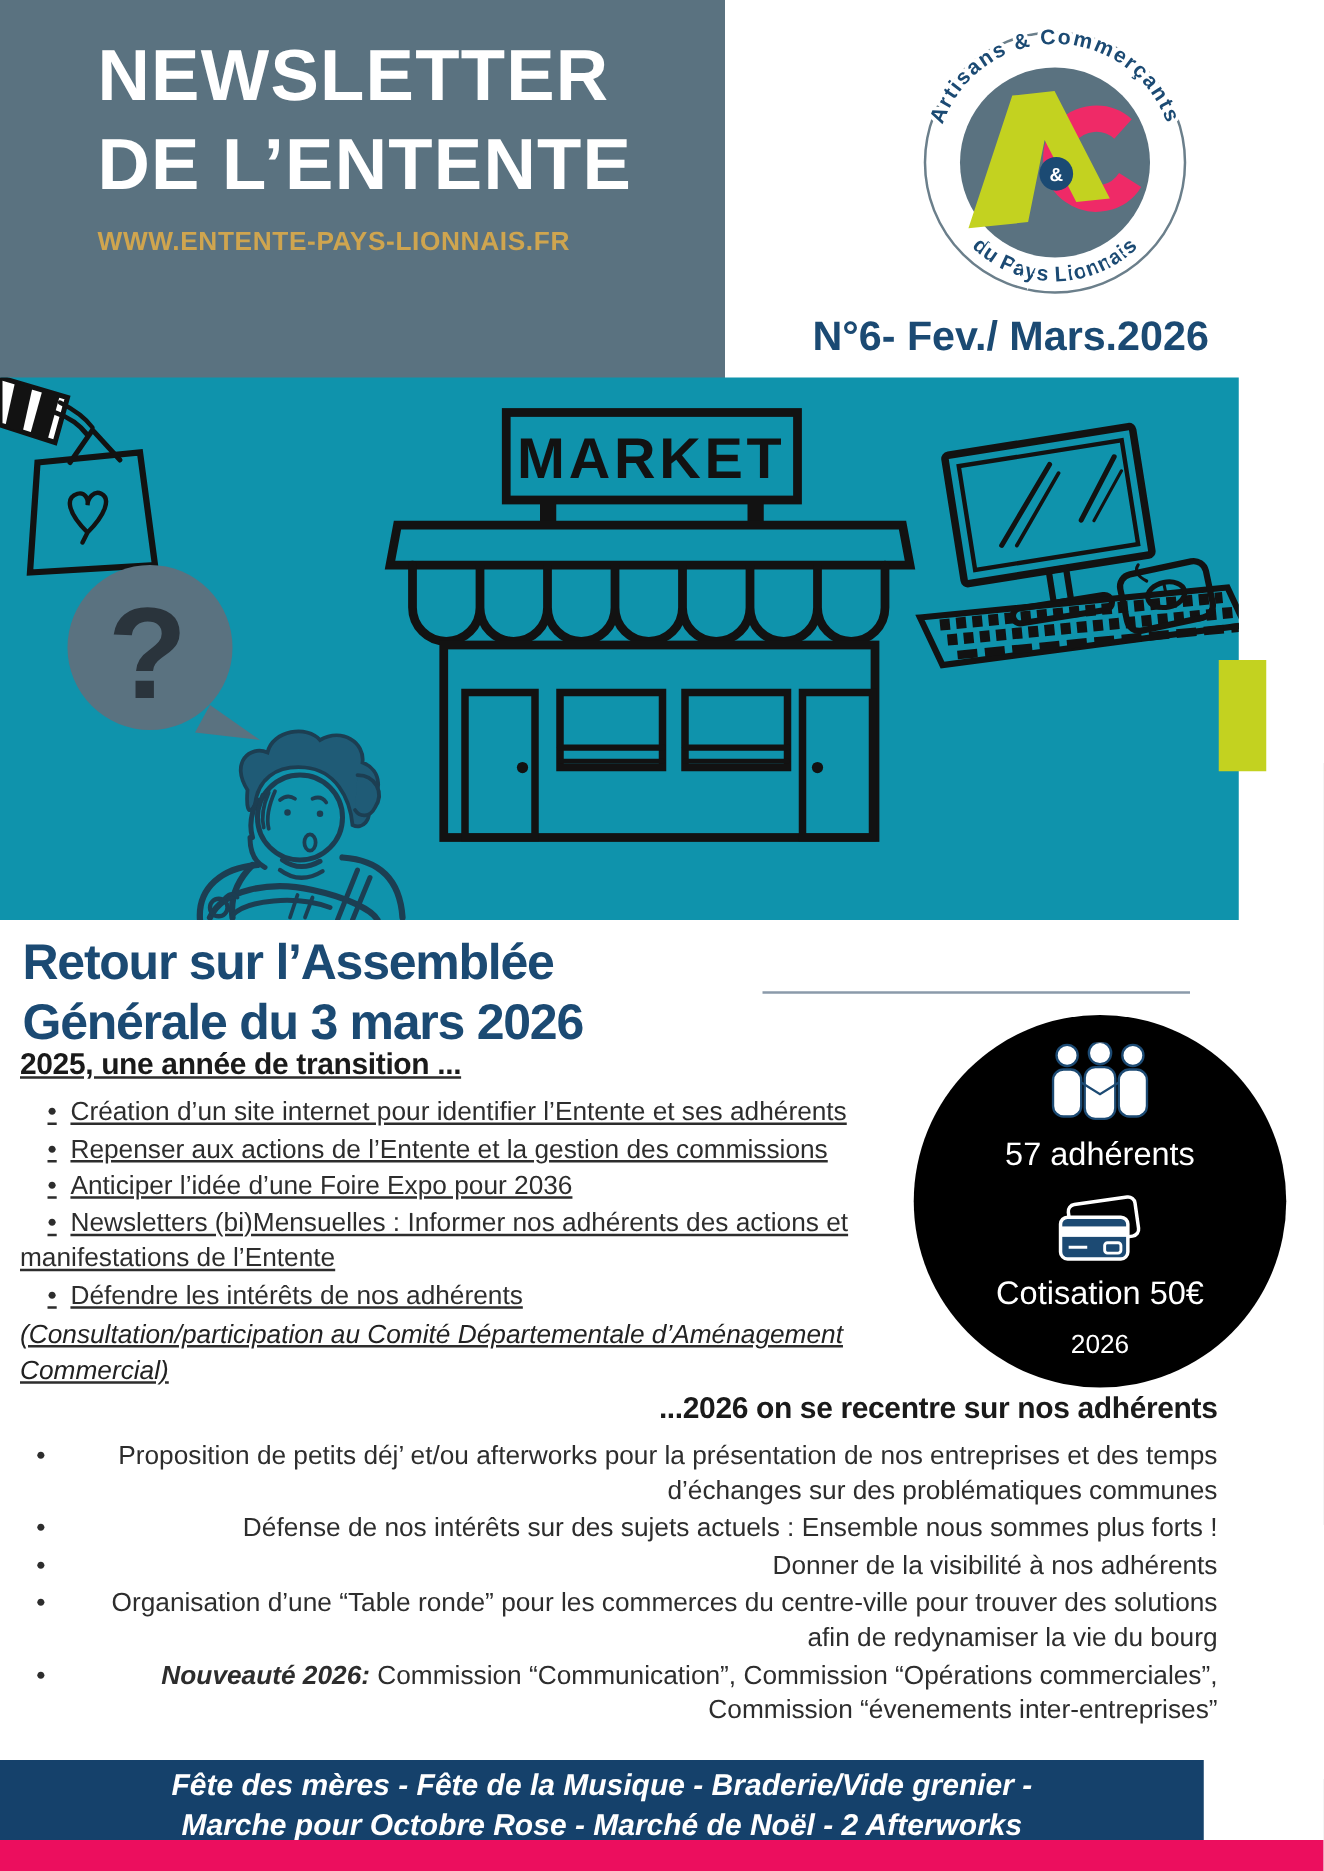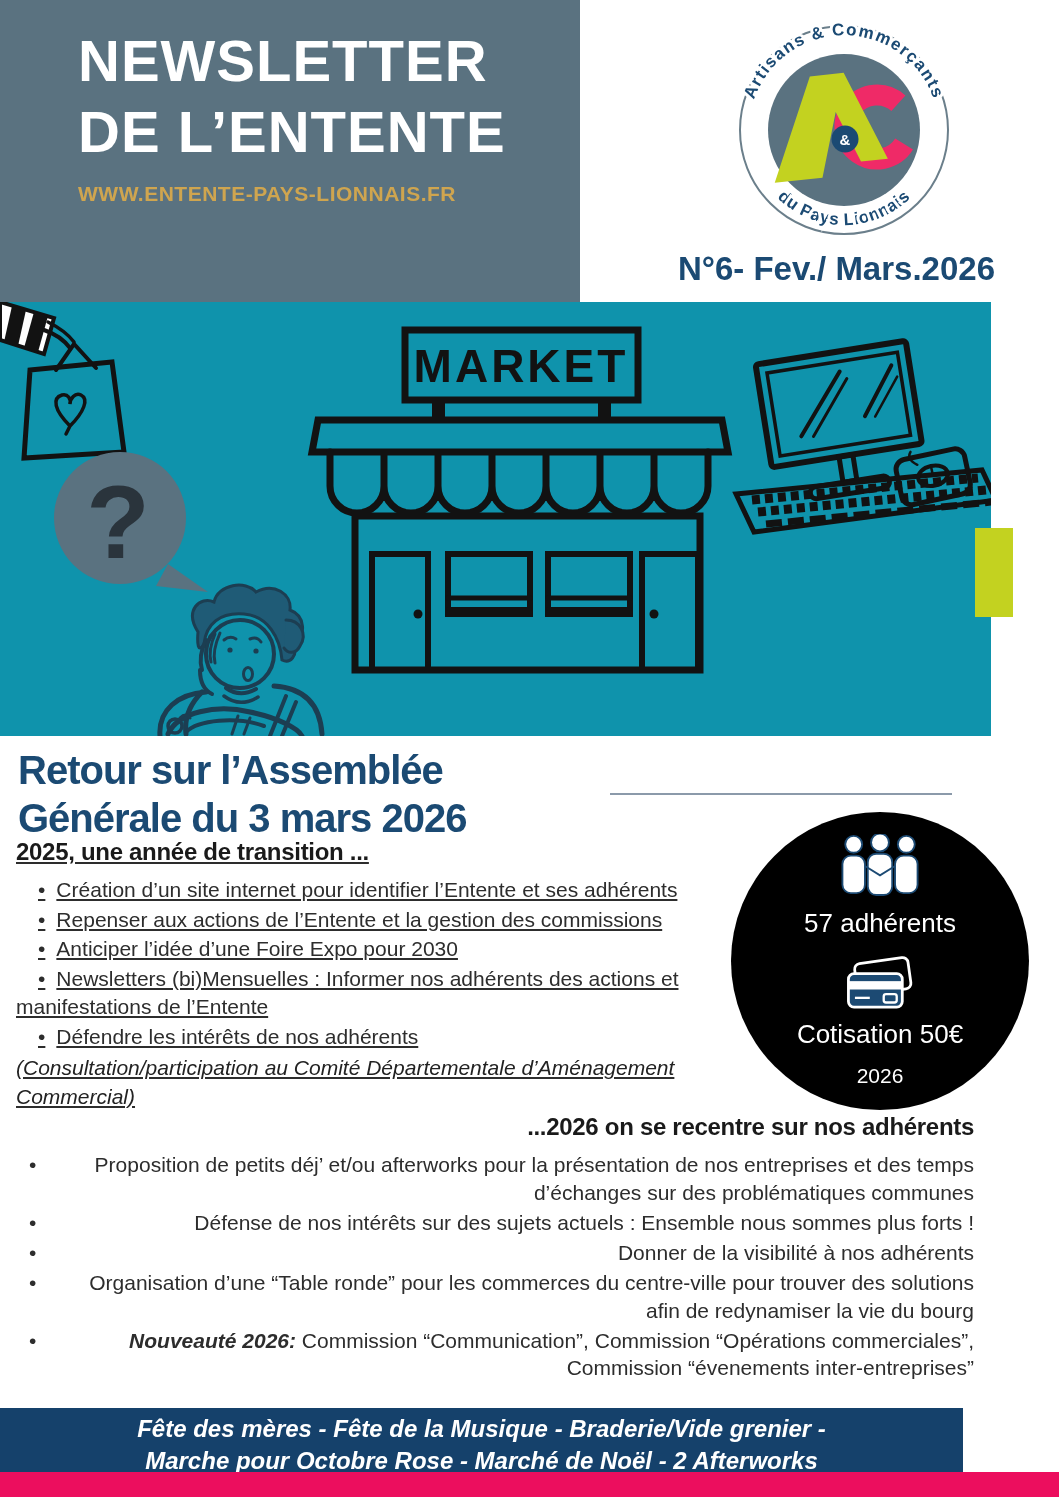--- a/index.html
+++ b/index.html
@@ -13,21 +13,21 @@
   .masthead-title{
     position:absolute;left:78px;top:26px;color:#ffffff;font-weight:bold;
     font-size:58px;line-height:1.22;letter-spacing:1px;white-space:nowrap;
   }
   .masthead-site{
     position:absolute;left:78px;top:182px;color:#cfa54f;font-weight:bold;
     font-size:21px;letter-spacing:0.5px;white-space:nowrap;
   }
   .logo-wrap{position:absolute;left:724px;top:10px;width:240px;height:240px;}
   .issue-label{
-    position:absolute;left:650px;top:250px;width:345px;text-align:right;
+    position:absolute;left:650px;top:250px;width:345px;text-align:left;
     color:#1b4a73;font-weight:bold;font-size:33px;white-space:nowrap;
   }
   
   .hero{position:absolute;left:0;top:302px;width:991px;height:434px;background:#0f93ac;}
   .lime-tab{position:absolute;left:975px;top:528px;width:38px;height:89px;background:#c3d220;}
   
   .headline{
     position:absolute;left:18px;top:746px;color:#1b4a73;font-weight:bold;
     font-size:40px;line-height:1.2;letter-spacing:-1px;white-space:nowrap;
   }
@@ -234,21 +234,21 @@
   </div>
 
   <div class="section section-1">
     <h2>2025, une année de transition ...</h2>
     <div>
 
         <p class="b1"><span class="dot">•</span><span>Création d’un site internet pour identifier l’Entente et ses adhérents</span></p>
 
         <p class="b1"><span class="dot">•</span><span>Repenser aux actions de l’Entente et la gestion des commissions</span></p>
 
-        <p class="b1"><span class="dot">•</span><span>Anticiper l’idée d’une Foire Expo pour 2030</span></p>
+        <p class="b1"><span class="dot">•</span><span>Anticiper l’idée d’une Foire Expo pour 2036</span></p>
 
         <p class="b1"><span class="dot">•</span><span>Newsletters (bi)Mensuelles : Informer nos adhérents des actions et manifestations de l’Entente</span></p>
 
         <p class="b1"><span class="dot">•</span><span>Défendre les intérêts de nos adhérents</span></p>
       </div>
     <p class="note">(Consultation/participation au Comité Départementale d’Aménagement Commercial)</p>
   </div>
 
   <div class="section section-2">
     <h2>...2026 on se recentre sur nos adhérents</h2>

